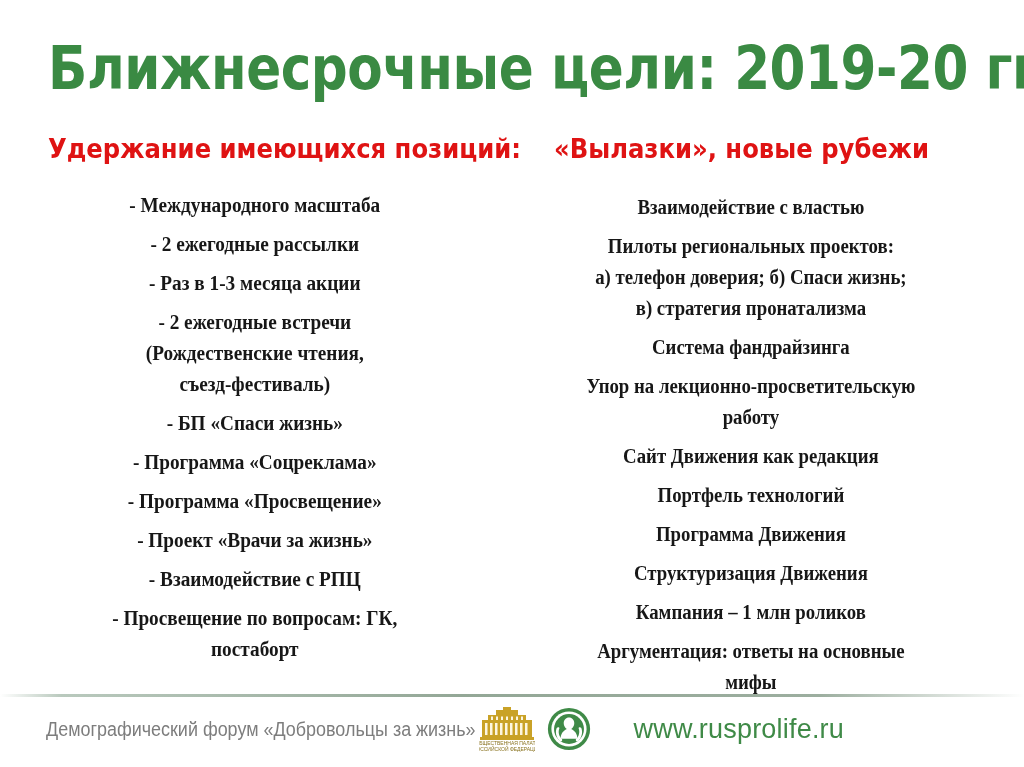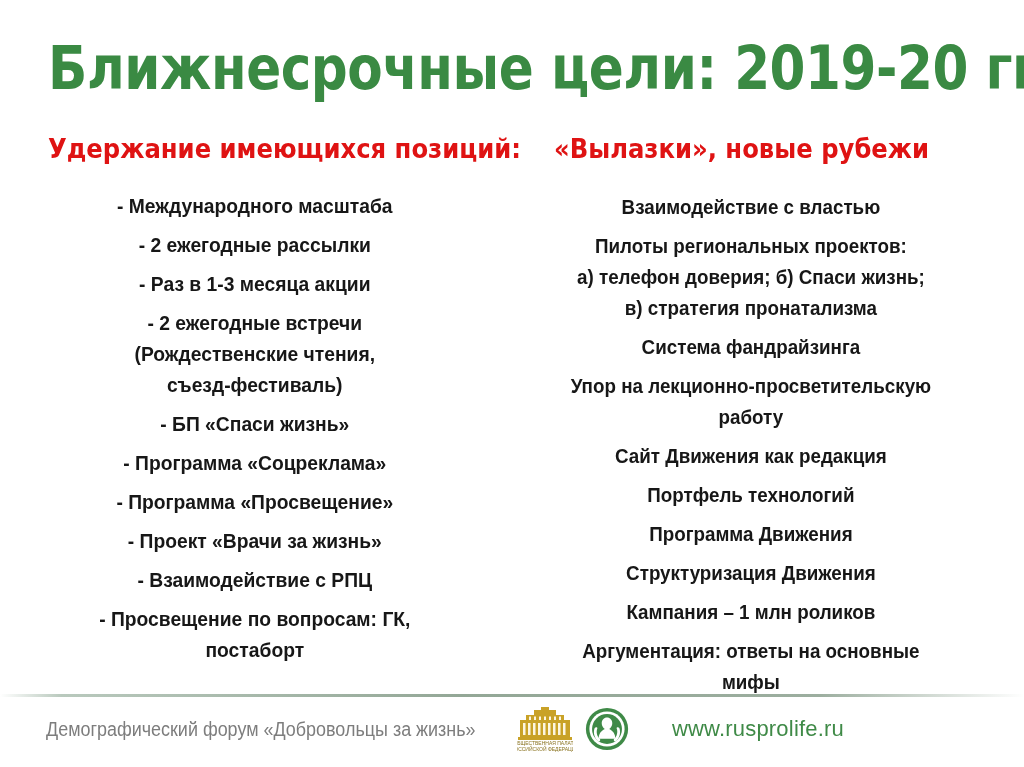--- a/index.html
+++ b/index.html
@@ -65,20 +65,21 @@
     transform: scaleX(0.9);
     transform-origin: left center;
     font-family: "DejaVu Sans", "Liberation Sans", sans-serif;
   }
   #col-right .col-head { margin-bottom: 22px; }
 
   .items {
     list-style: none;
     margin: 0;
     padding: 0;
+    font-family: Liberation Serif, serif;
   }
   .item {
     color: #171717;
     font-weight: 700;
     font-size: 20.5px;
     line-height: 39px;
     white-space: pre-line;
     transform: scaleX(0.94);
     transform-origin: left top;
   }
@@ -130,21 +131,21 @@
     height: 46px;
     display: block;
   }
   .logo-green {
     width: 44px;
     height: 44px;
     display: block;
   }
   #site-url {
     color: #3f8a47;
-    font-size: 22px;
+    font-size: 27px;
     font-weight: 400;
     line-height: 44px;
     white-space: nowrap;
     letter-spacing: 0.2px;
     margin-left: 31px;
   }
 </style>
 </head>
 <body>
 

